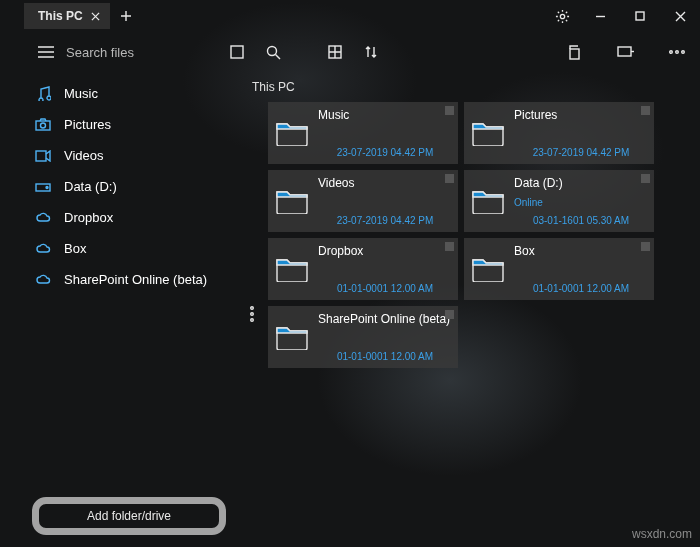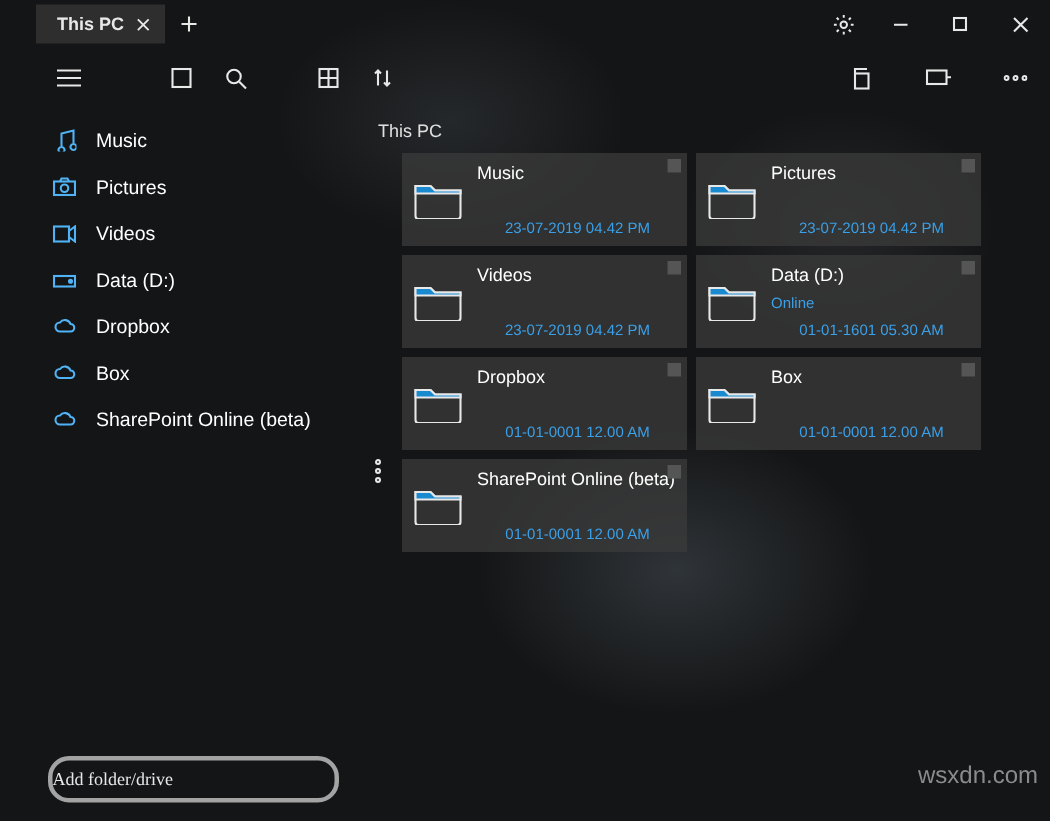--- a/index.html
+++ b/index.html
@@ -27,36 +27,36 @@
   .toolbar-gap { width: 34px; }
   .tool-btn { width: 30px; height: 40px; display: flex; align-items: center; justify-content: center; }
   .tool-spacer { flex: 1; }
 
   
   .body { flex: 1; display: flex; overflow: hidden; }
   .sidebar { width: 218px; display: flex; flex-direction: column; padding-top: 6px; }
   .side-item { display: flex; align-items: center; gap: 12px; padding: 8px 14px; font-size: 13px; color: #fff; }
   .side-item .ico { width: 18px; display: flex; align-items: center; justify-content: center; color: #4fb3f5; }
   .side-fill { flex: 1; }
-  .add-btn { margin: 8px 12px 12px; border: 3px solid #a3a3a3; border-radius: 14px; text-align: left; font-size: 12px; padding: 5px 0; font-family: Liberation Serif, serif; }
+  .add-btn { margin: 8px 12px 12px; border: 7px solid #a3a3a3; border-radius: 14px; text-align: center; font-size: 12px; padding: 5px 0; }
 
   .main { flex: 1; padding: 6px 16px 0 6px; overflow: auto; }
   .crumb { font-size: 12px; color: #e0e0e0; padding: 2px 0 8px 8px; }
   .grid-wrap { display: flex; gap: 8px; }
   .drag-handle { width: 16px; padding-top: 204px; display: flex; justify-content: center; color: #e8e8e8; font-size: 14px; }
   .tiles { display: grid; grid-template-columns: 190px 190px; gap: 6px; }
   .tile { background: rgba(58,58,58,0.78); height: 62px; display: flex; position: relative; }
   .tile .folder { width: 48px; display:flex; align-items:center; justify-content:center; }
   .tile .meta { flex:1; padding: 6px 6px 6px 2px; font-size: 11px; display:flex; flex-direction:column; justify-content:space-between; }
   .tile .name { color: #fff; font-size: 12px; }
   .tile .sub  { color: #3aa0e8; font-size: 10px; }
   .tile .date { color: #3aa0e8; font-size: 10px; text-align: center; }
   .tile .mark { position:absolute; top:4px; right:4px; width:9px; height:9px; background:#555; }
 
-  .watermark { position:absolute; bottom:20px; right:8px; font-size:16px; color:#8b8b8b; z-index:2; }
+  .watermark { position:absolute; bottom:6px; right:8px; font-size:12px; color:#8b8b8b; z-index:2; }
 
   svg { stroke: currentColor; fill: none; stroke-width: 1.4; }
 </style>
 </head>
 <body>
 <div class="bg-art"></div>
 
 <div class="app">
 
   <div class="titlebar">
@@ -94,20 +94,21 @@
         </svg>
     </div>
   </div>
 
   <div class="toolbar">
     <div class="hamburger">
       <svg width="16" height="12" viewBox="0 0 16 12">
           <path d="M0 1 H16 M0 6 H16 M0 11 H16"></path>
         </svg>
     </div>
+    <input class="search-input" placeholder="Search files" style="">
     <div class="toolbar-gap"></div>
     <div class="tool-btn">
       <svg width="14" height="14" viewBox="0 0 14 14">
           <rect x="1" y="1" width="12" height="12"></rect>
         </svg>
     </div>
     <div class="tool-btn">
       <svg width="15" height="15" viewBox="0 0 15 15">
           <circle cx="6" cy="6" r="4.5"></circle>
           <path d="M9.5 9.5 L14 14"></path>
@@ -271,21 +272,21 @@
               <div class="mark"></div>
               <div class="folder">
                 <svg width="34" height="26" viewBox="0 0 34 26" fill="#2aa8f2" stroke="none">
                   <path d="M2 4 h10 l3 3 h17 v17 a2 2 0 0 1 -2 2 H4 a2 2 0 0 1 -2 -2 Z"></path>
                   <path fill="#1a8ad0" d="M2 4 h10 l3 3 h17 v2 H2 Z"></path>
                 </svg>
               </div>
               <div class="meta">
                 <div class="name">Data (D:)</div>
                 <div class="sub">Online</div>
-                <div class="date">01-01-1601 05.30 AM</div>
+                <div class="date">03-01-1601 05.30 AM</div>
               </div>
             </div>
             <div class="tile">
               <div class="mark"></div>
               <div class="folder">
                 <svg width="34" height="26" viewBox="0 0 34 26" fill="#2aa8f2" stroke="none">
                   <path d="M2 4 h10 l3 3 h17 v17 a2 2 0 0 1 -2 2 H4 a2 2 0 0 1 -2 -2 Z"></path>
                   <path fill="#1a8ad0" d="M2 4 h10 l3 3 h17 v2 H2 Z"></path>
                 </svg>
               </div>

